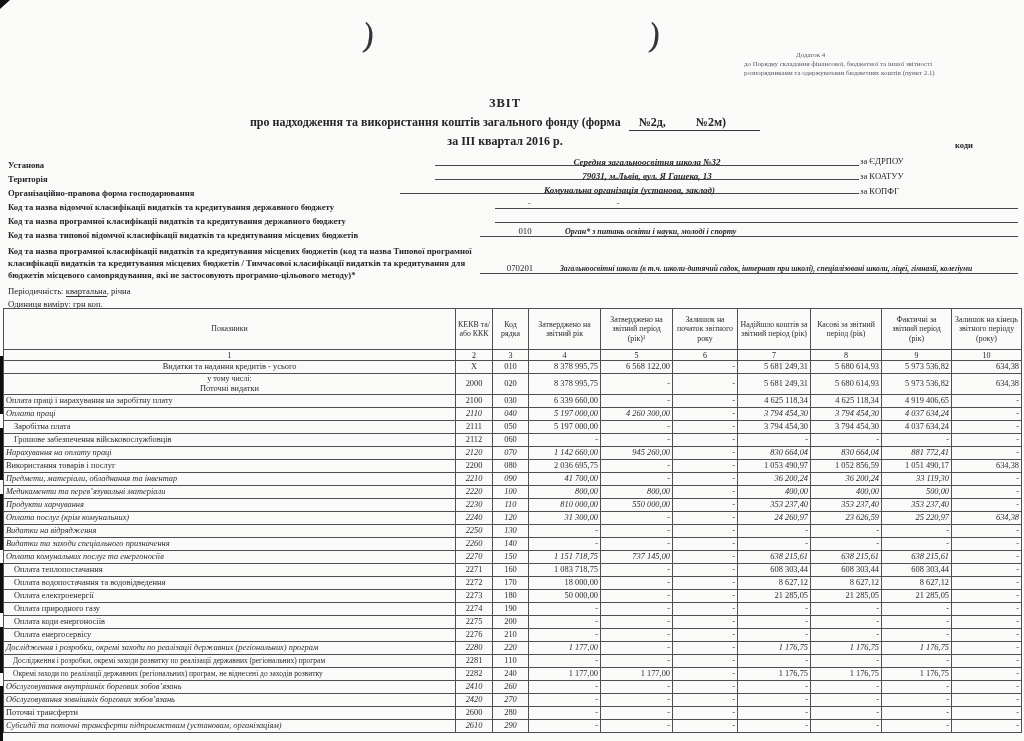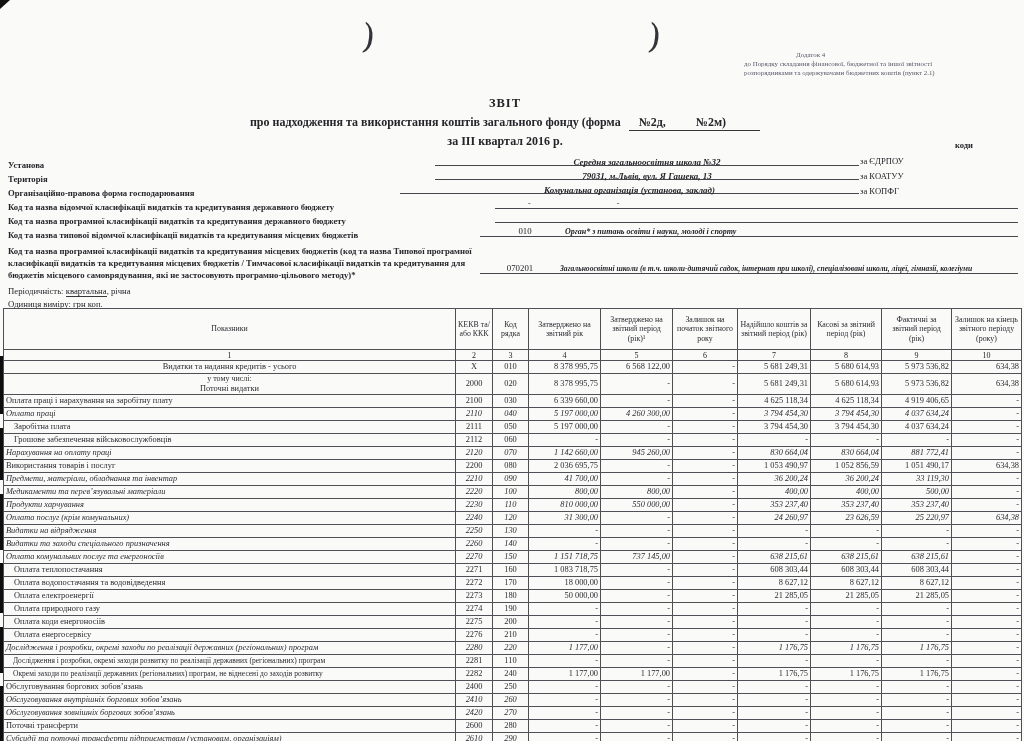--- a/index.html
+++ b/index.html
@@ -460,32 +460,20 @@
           <td class="c-code">2282</td>
           <td class="c-code">240</td>
           <td class="c-num">1 177,00</td>
           <td class="c-num">1 177,00</td>
           <td class="c-num">-</td>
           <td class="c-num">1 176,75</td>
           <td class="c-num">1 176,75</td>
           <td class="c-num">1 176,75</td>
           <td class="c-num">-</td>
         </tr>
-        <tr class="st-bold">
-          <td class="c-name">Обслуговування боргових зобов’язань</td>
-          <td class="c-code">2400</td>
-          <td class="c-code">250</td>
-          <td class="c-num">-</td>
-          <td class="c-num">-</td>
-          <td class="c-num">-</td>
-          <td class="c-num">-</td>
-          <td class="c-num">-</td>
-          <td class="c-num">-</td>
-          <td class="c-num">-</td>
-        </tr>
         <tr class="st-italic">
           <td class="c-name">Обслуговування внутрішніх боргових зобов’язань</td>
           <td class="c-code">2410</td>
           <td class="c-code">260</td>
           <td class="c-num">-</td>
           <td class="c-num">-</td>
           <td class="c-num">-</td>
           <td class="c-num">-</td>
           <td class="c-num">-</td>
           <td class="c-num">-</td>

